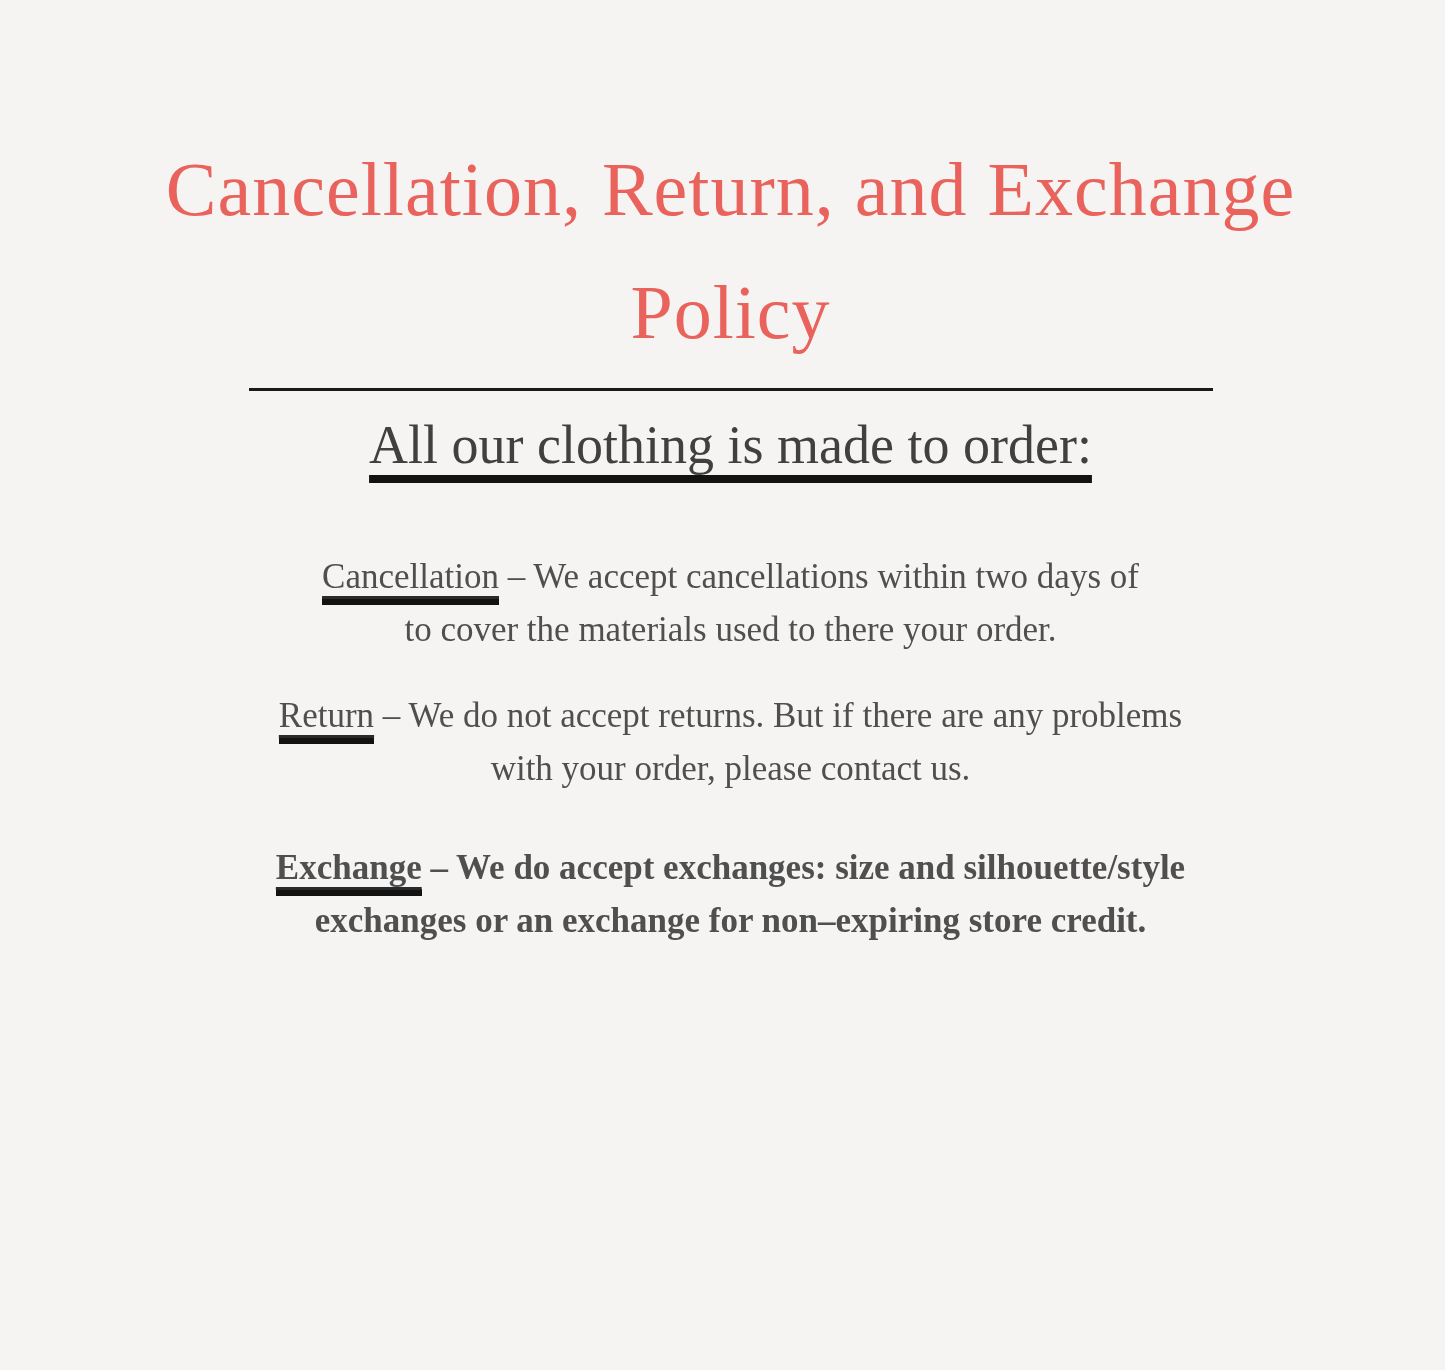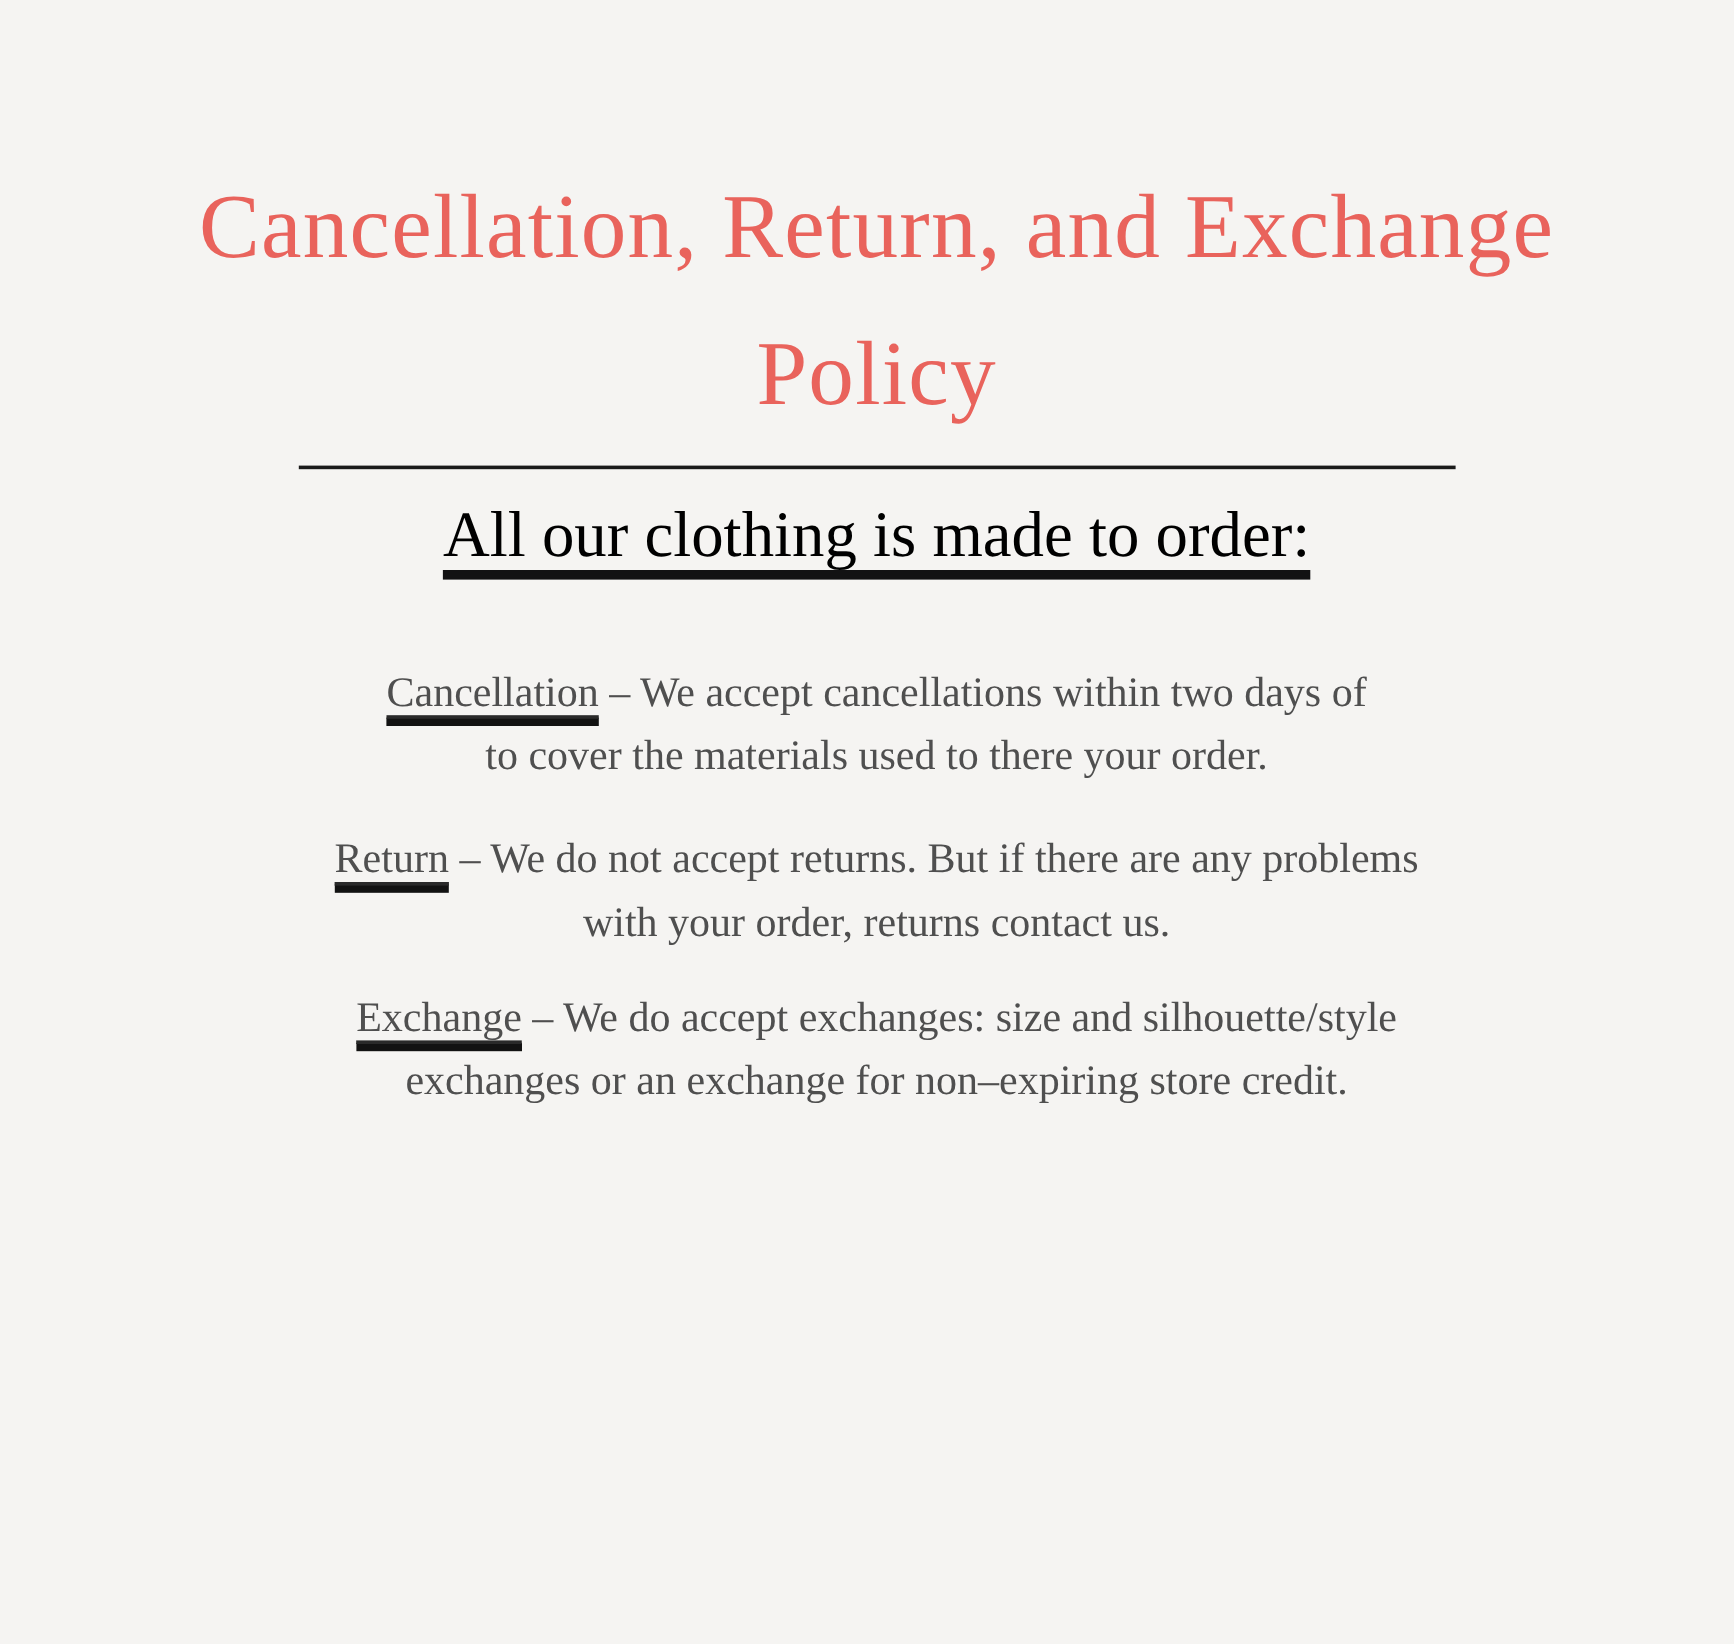--- a/index.html
+++ b/index.html
@@ -37,40 +37,40 @@
     margin: 14px auto 0 auto;
     border: none;
     border-top: 3px solid #1a1a1a;
     height: 0;
   }
   
   .subtitle {
     margin-top: 14px;
     font-size: 54px;
     line-height: 1.5;
-    color: #000000;
+    color: #404040;
   }
   .subtitle-text {
     text-decoration: underline;
     text-decoration-thickness: 8px;
     text-decoration-color: #121212;
     text-underline-offset: 12px;
   }
   
   .para {
     margin: 0 auto;
     max-width: 1360px;
     font-size: 35px;
     line-height: 1.52;
     color: #4f4f4f;
   }
   .para .line { display: block; }
   .para-cancellation { margin-top: 64px; }
   .para-return     { margin-top: 32px; }
-  .para-exchange   { margin-top: 26px; }
+  .para-exchange   { margin-top: 46px; font-weight: bold; }
   .term {
     color: #4f4f4f;
     text-decoration: underline;
     text-decoration-thickness: 2.5px;
     text-decoration-color: #2a2a2a;
     text-underline-offset: 8px;
     border-bottom: 7px solid #121212;
     padding-bottom: 2px;
   }
   
@@ -102,21 +102,21 @@
 
   <section>
 
     <p class="para para-cancellation">
       <span class="line"><span class="term">Cancellation</span><span> – We accept cancellations within two days of</span></span>
       <span class="line">to cover the materials used to there your order.</span>
     </p>
 
     <p class="para para-return">
       <span class="line"><span class="term">Return</span><span> – We do not accept returns. But if there are any problems</span></span>
-      <span class="line">with your order, returns contact us.</span>
+      <span class="line">with your order, please contact us.</span>
     </p>
 
     <p class="para para-exchange">
       <span class="line"><span class="term">Exchange</span><span> – We do accept exchanges: size and silhouette/style</span></span>
       <span class="line">exchanges or an exchange for non–expiring store credit.</span>
     </p>
 
   </section>
 
 

